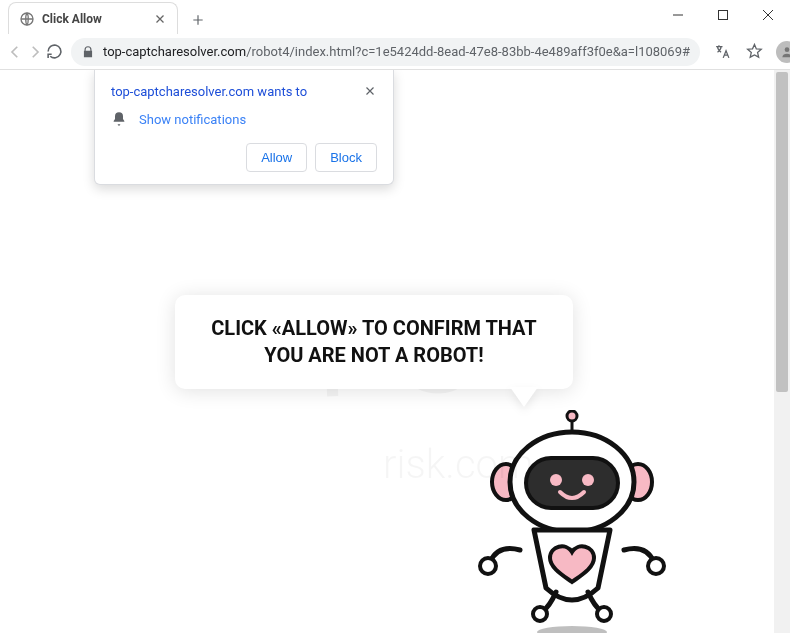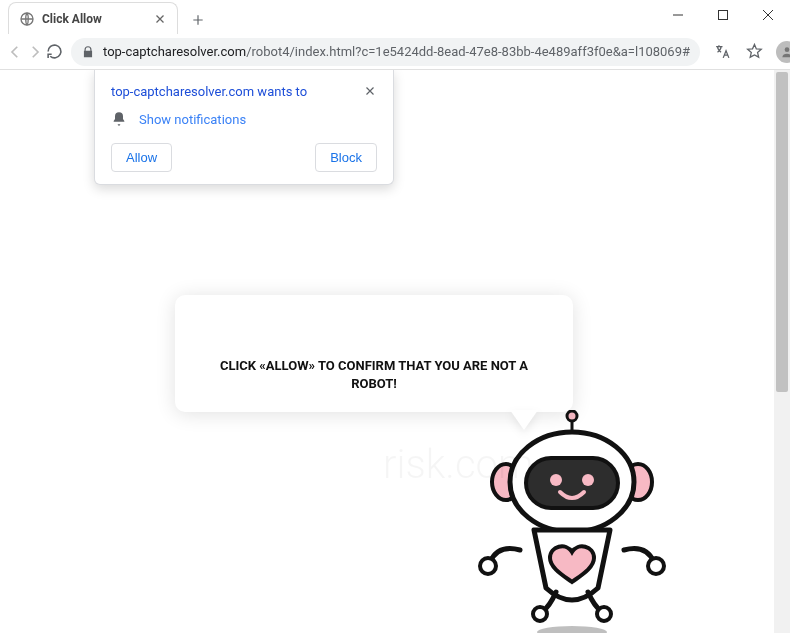--- a/index.html
+++ b/index.html
@@ -122,21 +122,21 @@
     display: flex; align-items: flex-start; justify-content: space-between;
     font-size: 13px; color: #1d4ed8;
   }
   .notif-close { color: #5f6368; cursor: pointer; width: 14px; height: 14px; }
   .notif-row {
     display: flex; align-items: center; gap: 12px; margin-top: 12px;
     font-size: 13px; color: #3b82f6;
   }
   .bell-icon { width: 16px; height: 16px; color: #5f6368; }
   .notif-actions {
-    display: flex; justify-content: space-between; gap: 8px; margin-top: 16px;
+    display: flex; justify-content: flex-end; gap: 8px; margin-top: 16px;
   }
   .notif-btn {
     padding: 6px 14px;
     border: 1px solid #dadce0;
     border-radius: 4px;
     background: #fff;
     color: #1a73e8;
     font-size: 13px;
     cursor: pointer;
   }
@@ -147,24 +147,23 @@
     width: 398px;
     background: #fff;
     border-radius: 10px;
     box-shadow: 0 2px 20px rgba(0,0,0,0.12);
     padding: 20px 22px;
     text-align: center;
     z-index: 2;
   }
   .speech-box-text {
     font-weight: 700;
-    font-size: 13px;
+    font-size: 20px;
     color: #111;
     line-height: 1.35;
-    margin-top: 42px;
   }
   .speech-tail {
     position: absolute;
     right: 35px;
     bottom: -18px;
     width: 0; height: 0;
     border-left: 14px solid transparent;
     border-right: 14px solid transparent;
     border-top: 20px solid #fff;
     filter: drop-shadow(0 4px 4px rgba(0,0,0,0.08));

